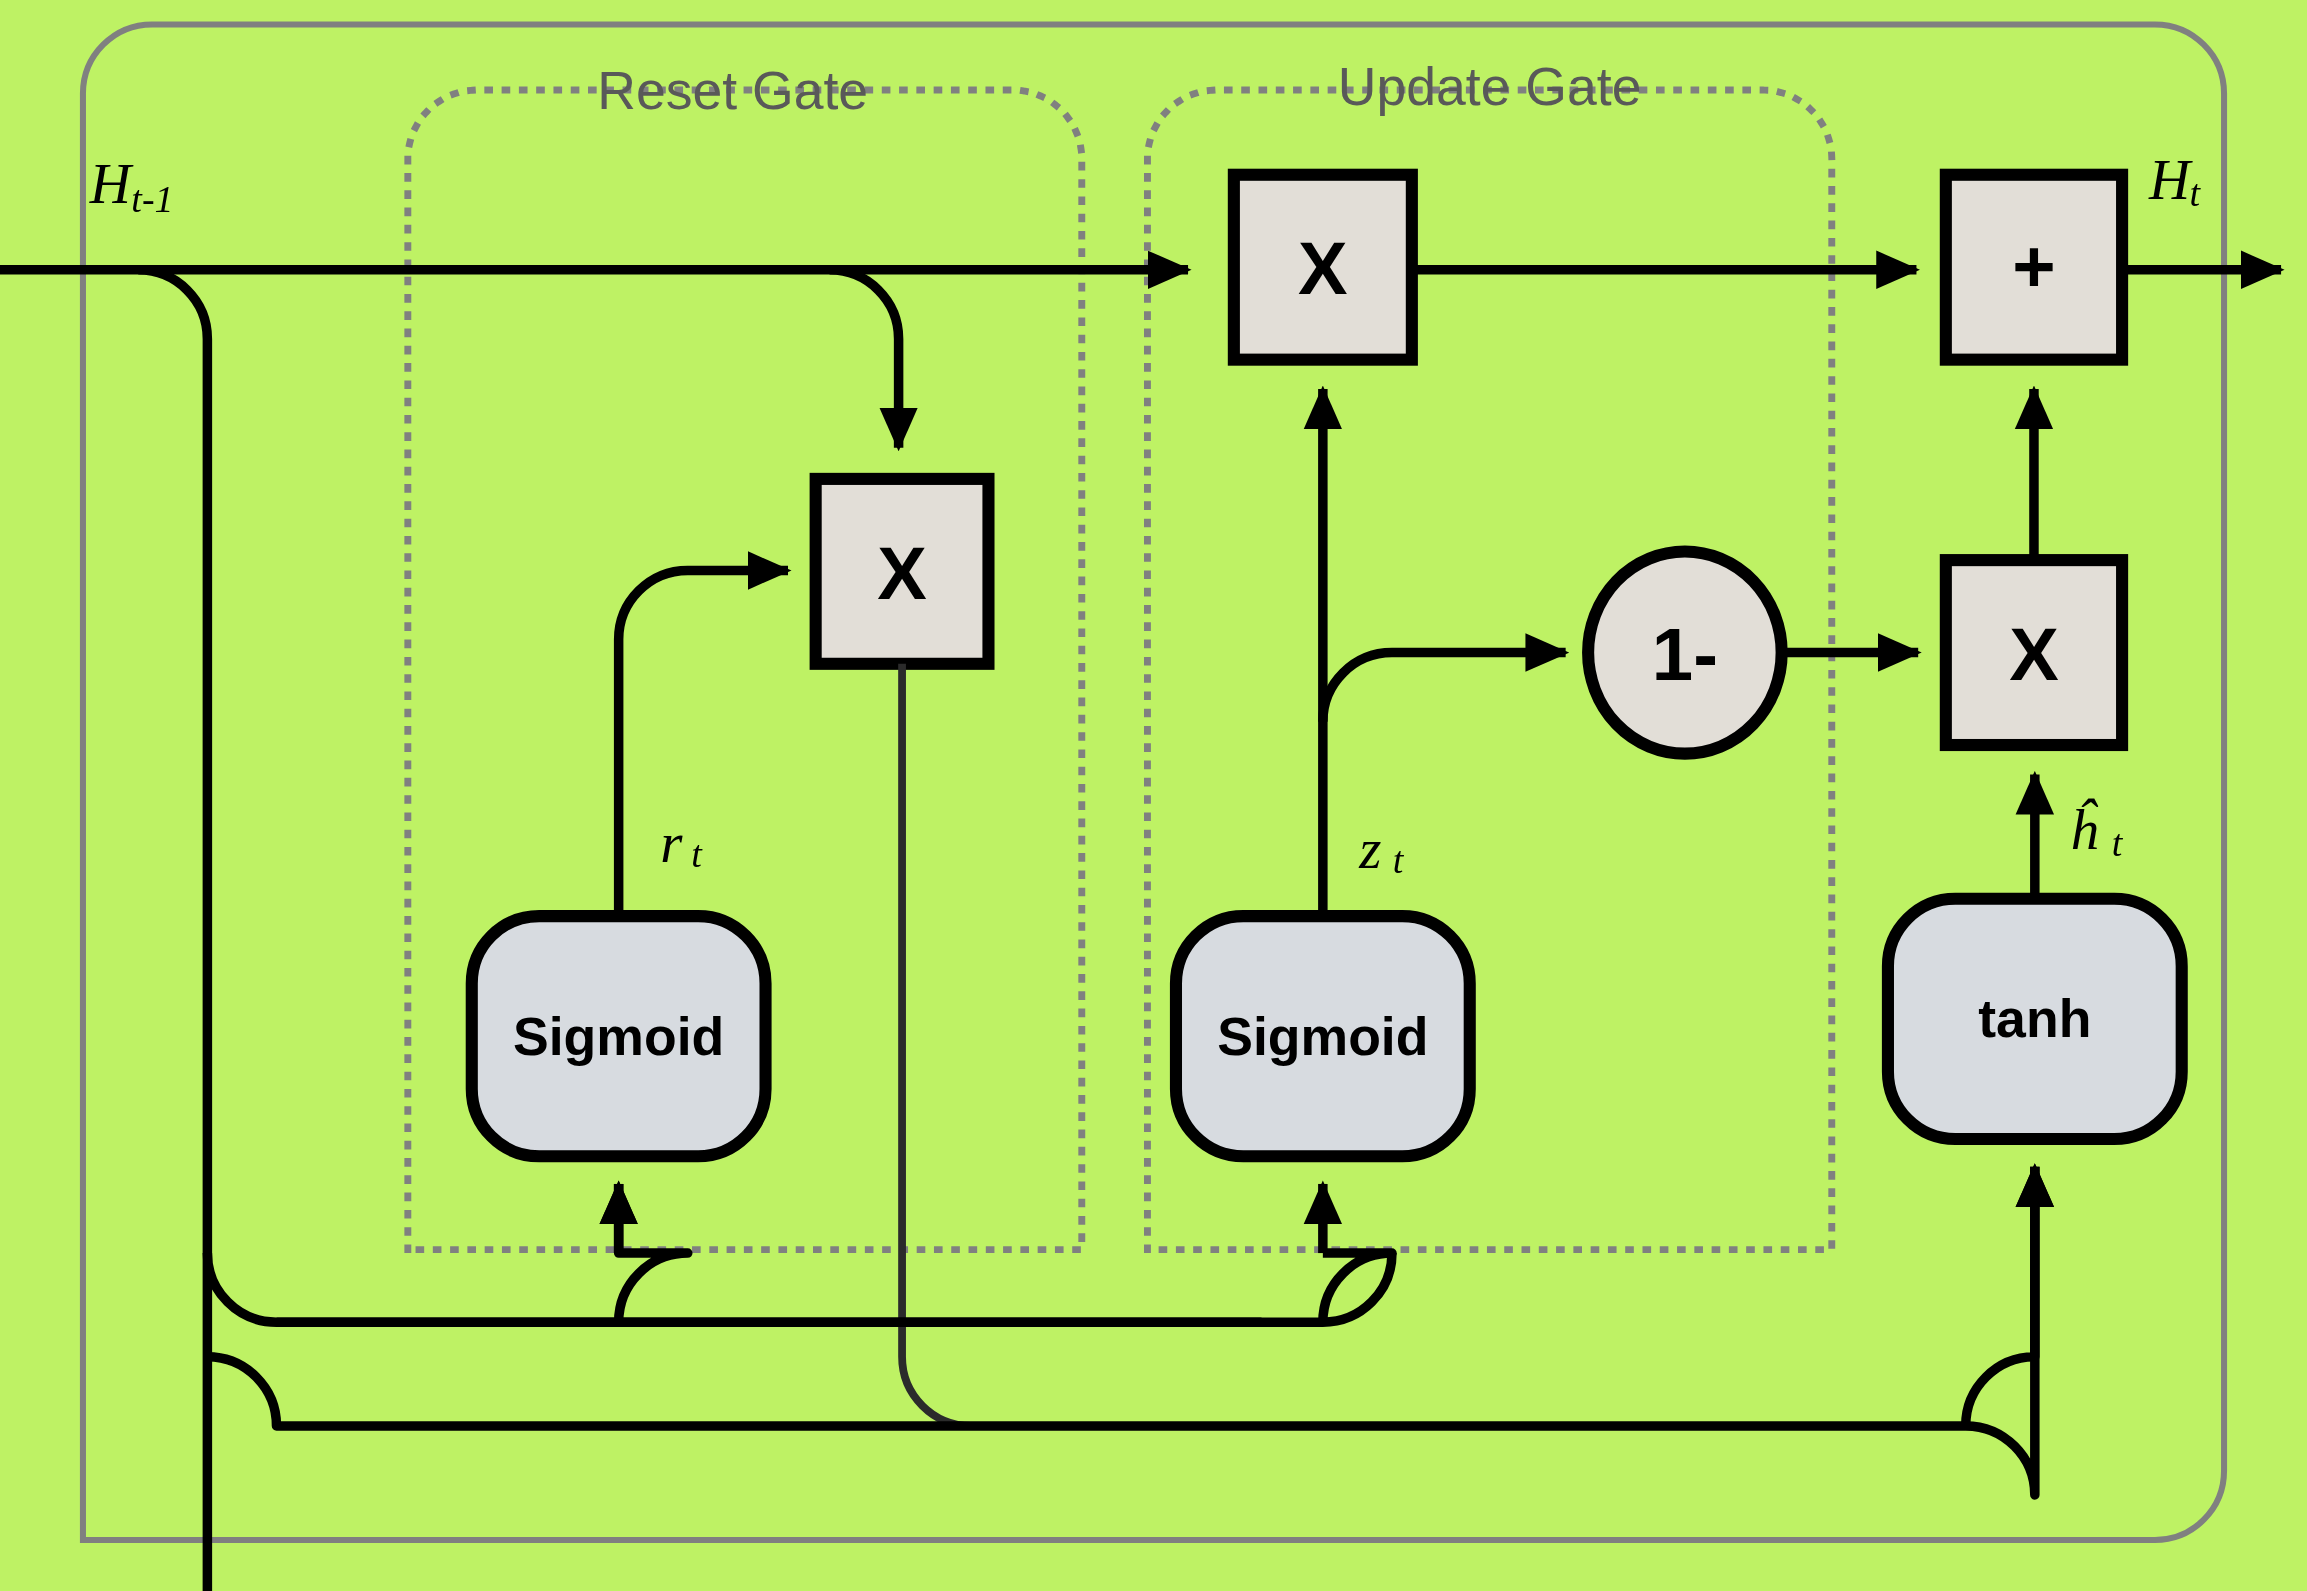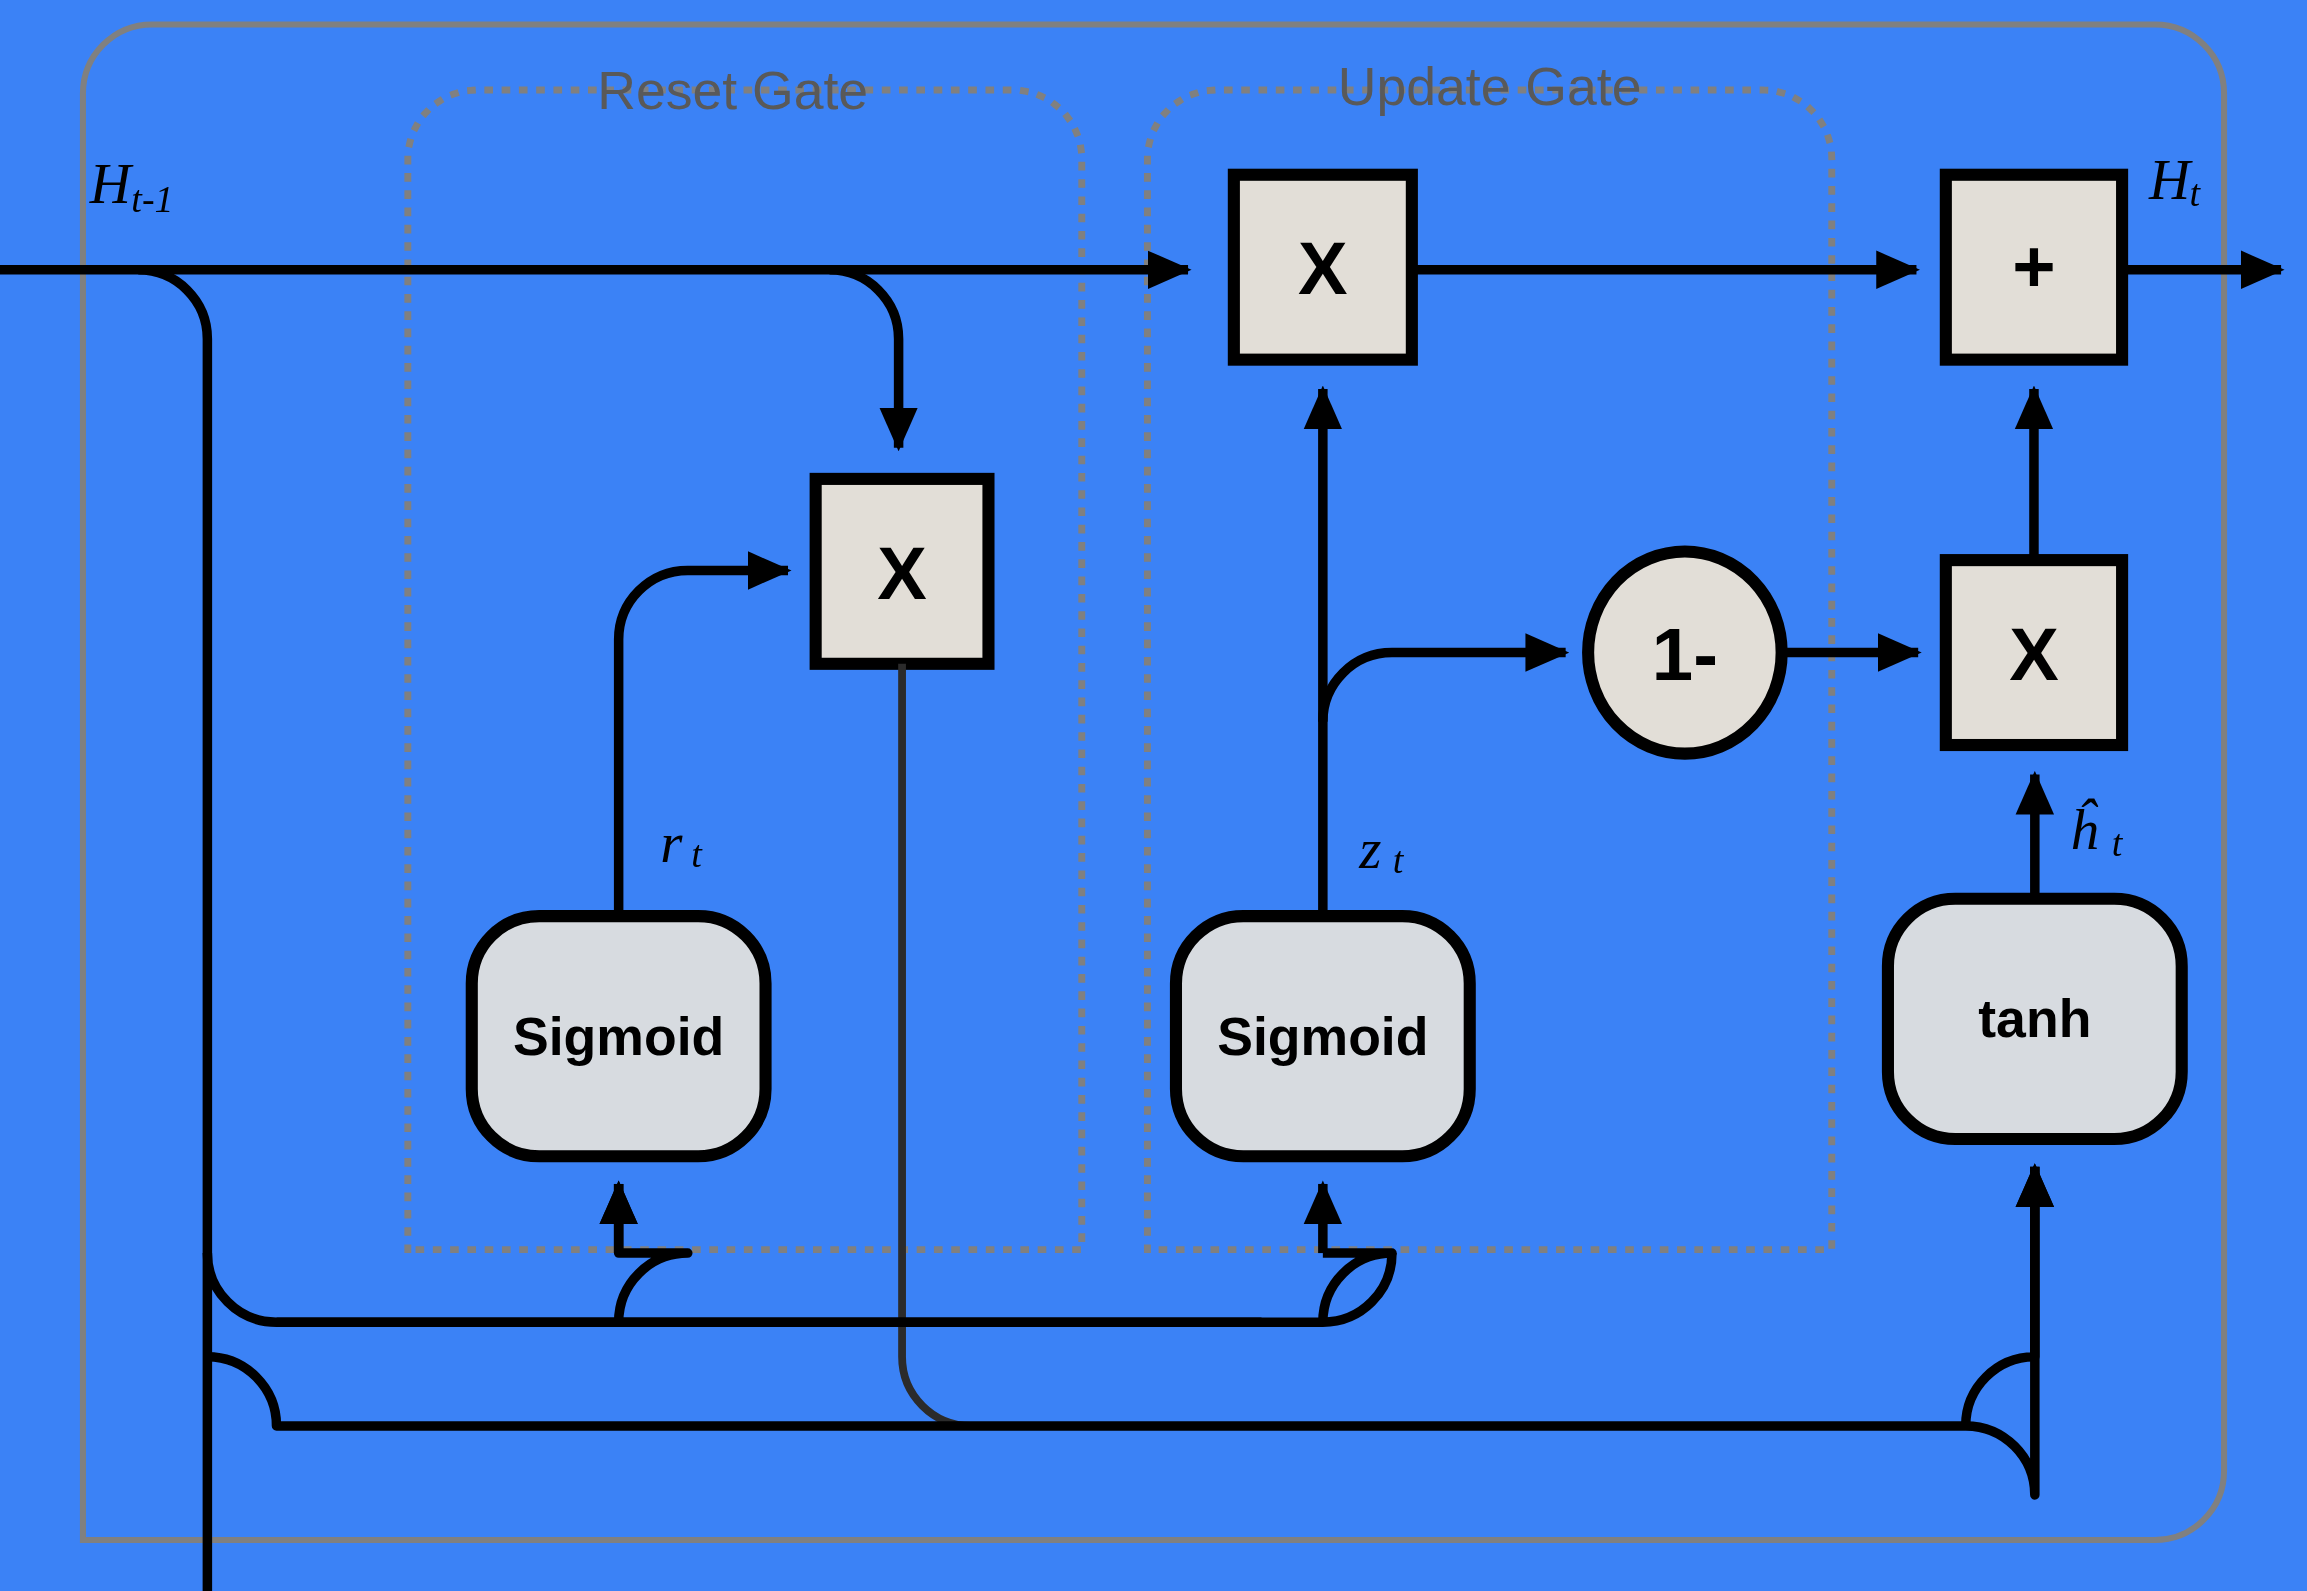--- a/index.html
+++ b/index.html
@@ -7,21 +7,21 @@
     padding: 0;
     background: #ffffff;
   }
   body {
     font-family: "Liberation Sans", sans-serif;
   }
   #stage {
     position: relative;
     width: 2307px;
     height: 1592px;
-    background: #3b82f6;
+    background: #bef264;
     overflow: hidden;
     text-decoration: underline;
   }
   #gru-svg {
     position: absolute;
     top: 0;
     left: 0;
     width: 2307px;
     height: 1592px;
   }

